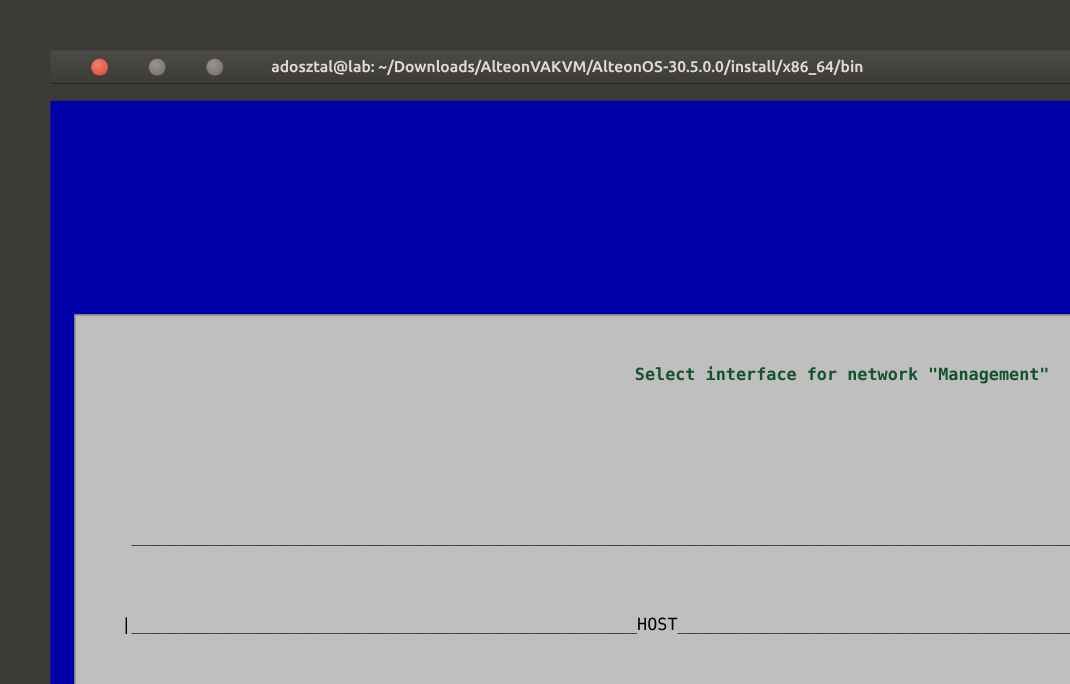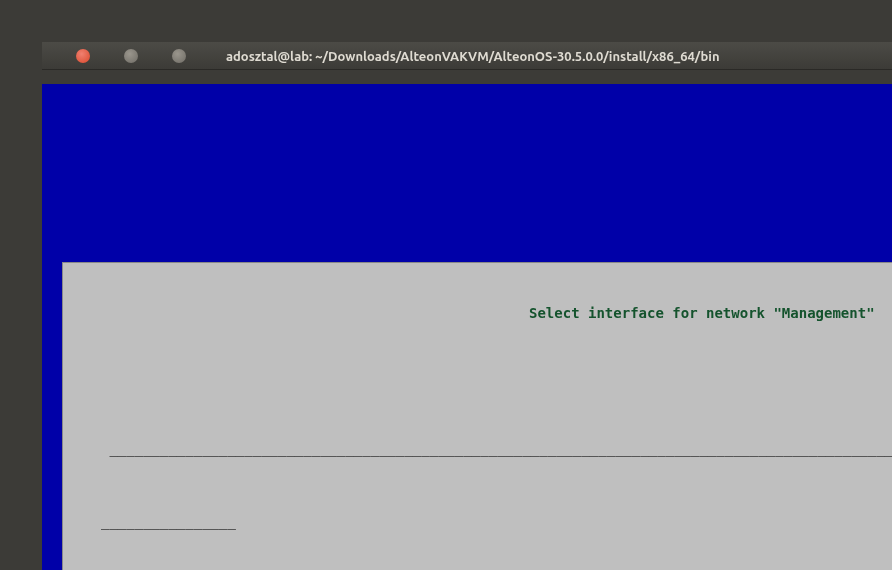--- a/index.html
+++ b/index.html
@@ -92,21 +92,20 @@
   <div class="title-text">adosztal@lab: ~/Downloads/AlteonVAKVM/AlteonOS-30.5.0.0/install/x86_64/bin</div>
 </div>
 
 <div class="terminal">
 
   <div class="dialog">
     <div class="dialog-title"> Select interface for network "Management" </div>
 
     <div class="dialog-body">
       <div class="black-text"> ________________________________________________________________________________________________________________</div>
-      <div class="black-text">________________</div>
       <div class="black-text">|__________________________________________________HOST__________________________________________________________</div>
       <div class="black-text">|________Port Name________|__PCI Address__|_______________ Network Interface Description ______________________________|__NUMA__|__Port__|</div>
     </div>
 
     
 
     
   </div>
 
 </div>

